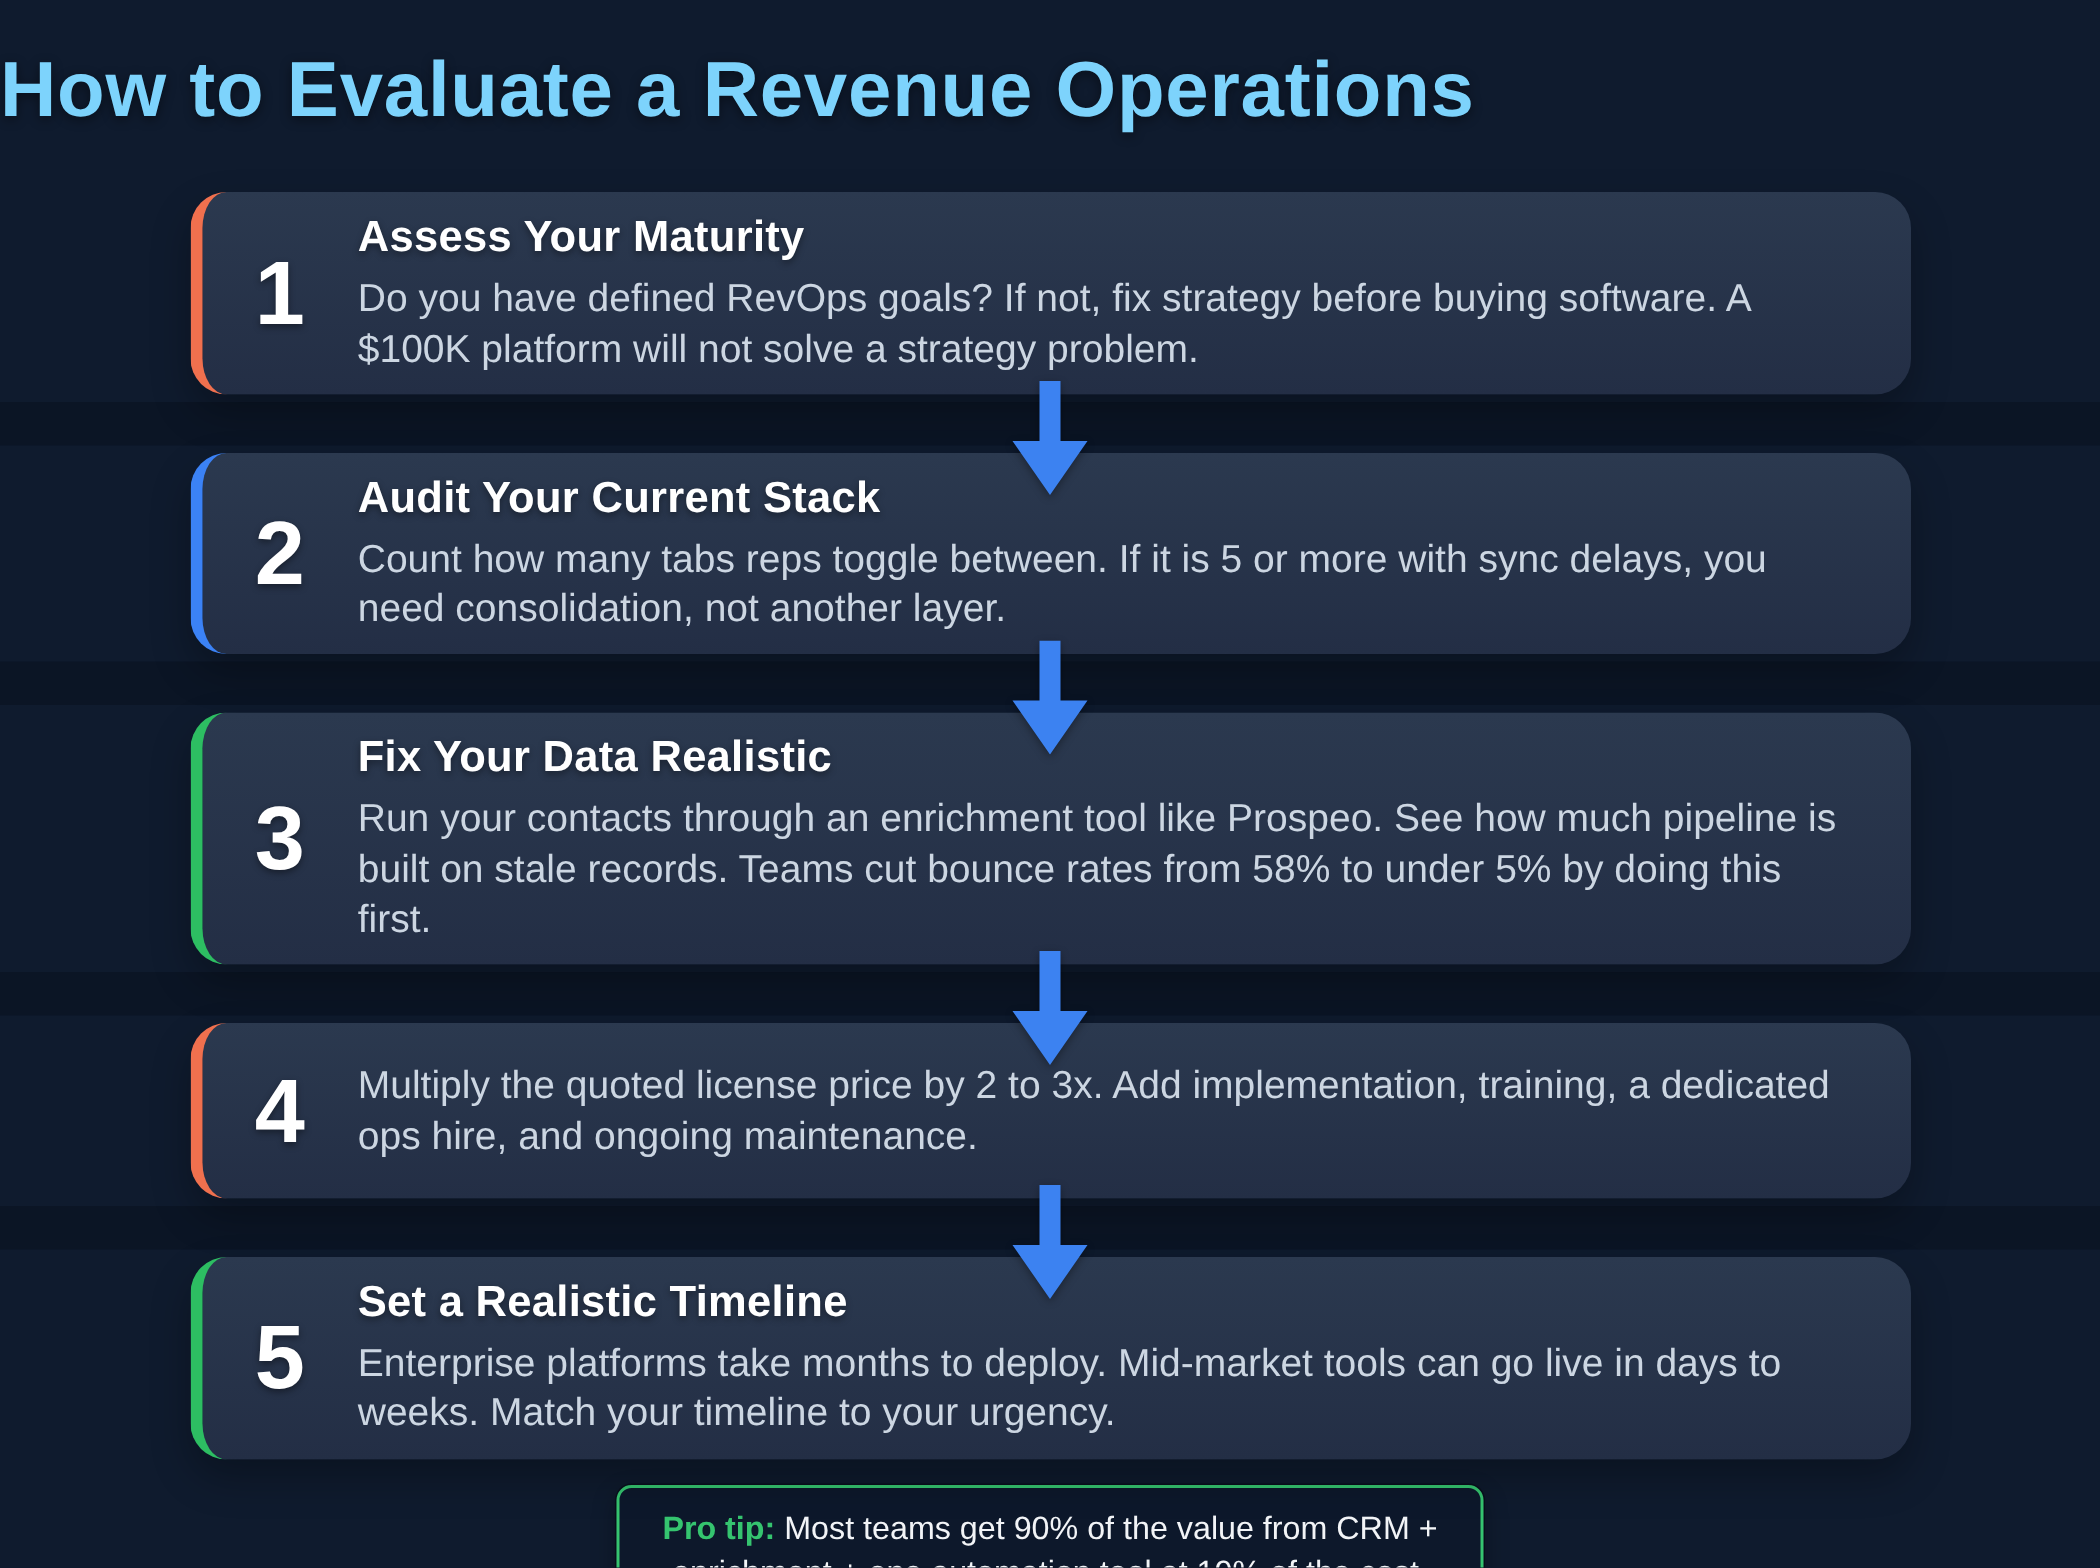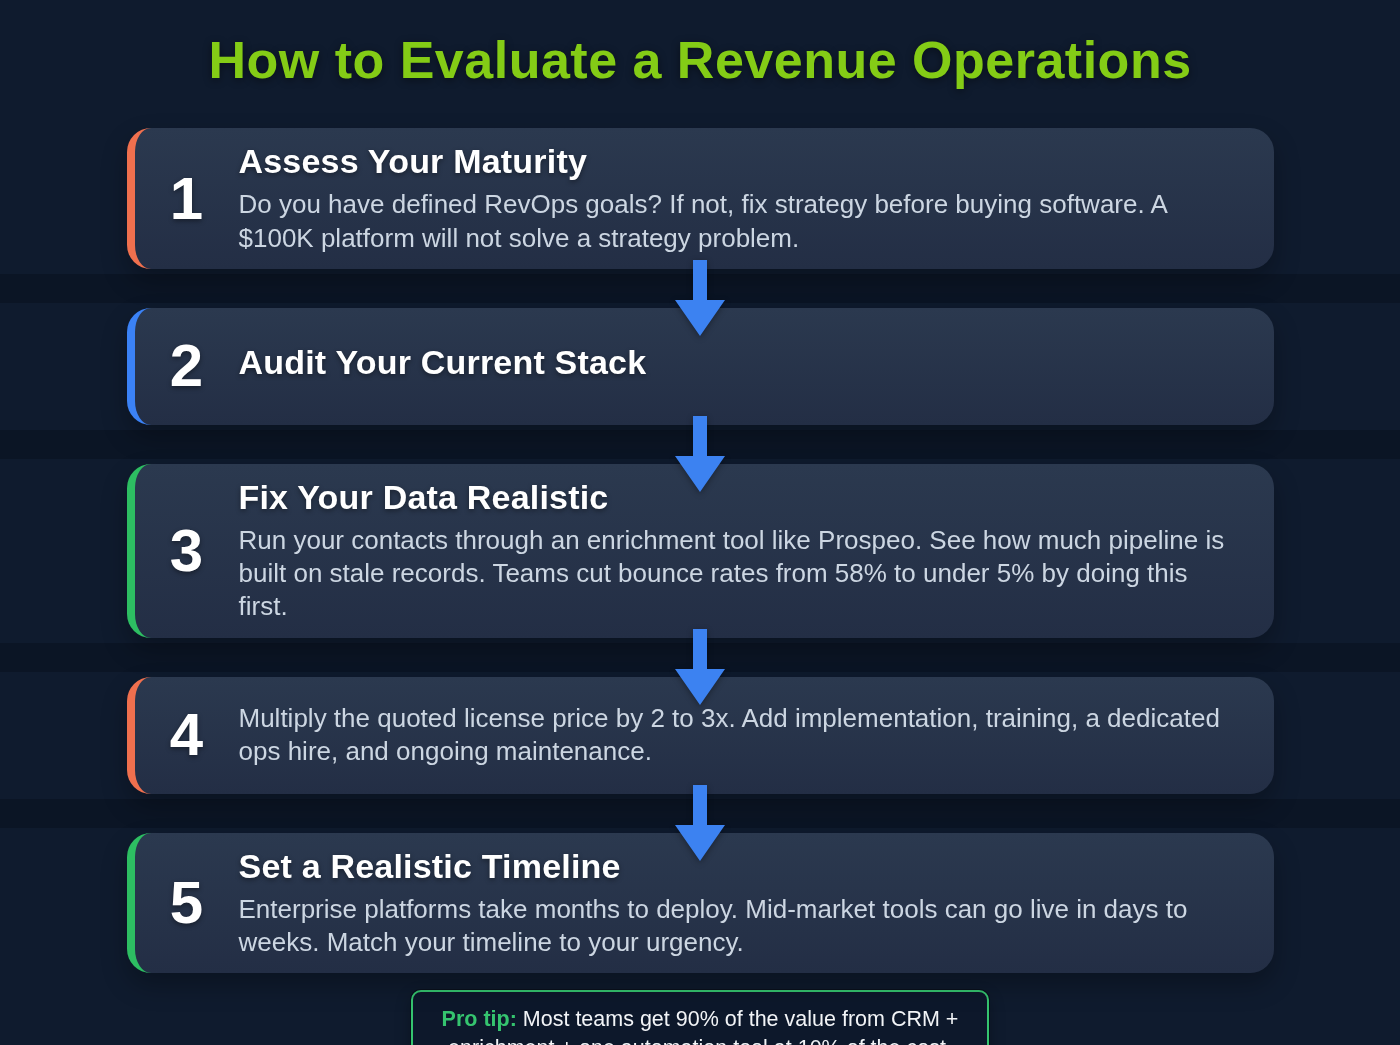--- a/index.html
+++ b/index.html
@@ -7,22 +7,21 @@
     width: 1400px;
     height: 1045px;
     background: var(--background, #0f1b2e);
     font-family: "Liberation Sans", sans-serif;
     overflow: hidden;
     position: relative;
   }
   header { padding-top: 30px; }
   h1 {
     margin: 0;
-    text-align: center;
-    color: #84cc16;
+    color: #7dd3fc;
     font-size: 52px;
     font-weight: bold;
     line-height: 1.16;
     letter-spacing: 0.5px;
     text-shadow: 0 2px 8px rgba(0,0,0,0.45);
   }
   h1 .line { display: block; }
 
   .steps {
     width: 1147px;
@@ -47,21 +46,21 @@
     color: #ffffff;
     font-size: 60px;
     font-weight: bold;
     line-height: 1;
     text-shadow: 0 2px 5px rgba(0,0,0,0.4);
   }
   .content { flex: 1; padding-right: 14px; }
   .heading {
     margin: 0 0 7px 0;
     color: #ffffff;
-    font-size: 34px;
+    font-size: 29px;
     font-weight: bold;
     letter-spacing: 0.2px;
     text-shadow: 0 2px 5px rgba(0,0,0,0.4);
   }
   .desc {
     margin: 0;
     color: #ccd6e2;
     font-size: 26px;
     line-height: 1.28;
   }
@@ -132,20 +131,21 @@
   <div class="gap">
     <svg class="arrow" width="54" height="76" viewBox="0 0 54 76" aria-hidden="true">
       <path d="M20 0 H34 V40 H52 L27 76 L2 40 H20 Z" fill="currentColor"></path>
     </svg>
   </div>
 
   <section class="card" style="border-left-color: rgb(59, 130, 246);">
     <div class="num">2</div>
     <div class="content">
       <h2 class="heading">Audit Your Current Stack</h2>
+      <p class="desc">Count how many tabs reps toggle between. If it is 5 or more with sync delays, you need consolidation, not another layer.</p>
     </div>
   </section>
 
   <div class="gap">
     <svg class="arrow" width="54" height="76" viewBox="0 0 54 76" aria-hidden="true">
       <path d="M20 0 H34 V40 H52 L27 76 L2 40 H20 Z" fill="currentColor"></path>
     </svg>
   </div>
 
   <section class="card" style="border-left-color: rgb(45, 190, 98);">

